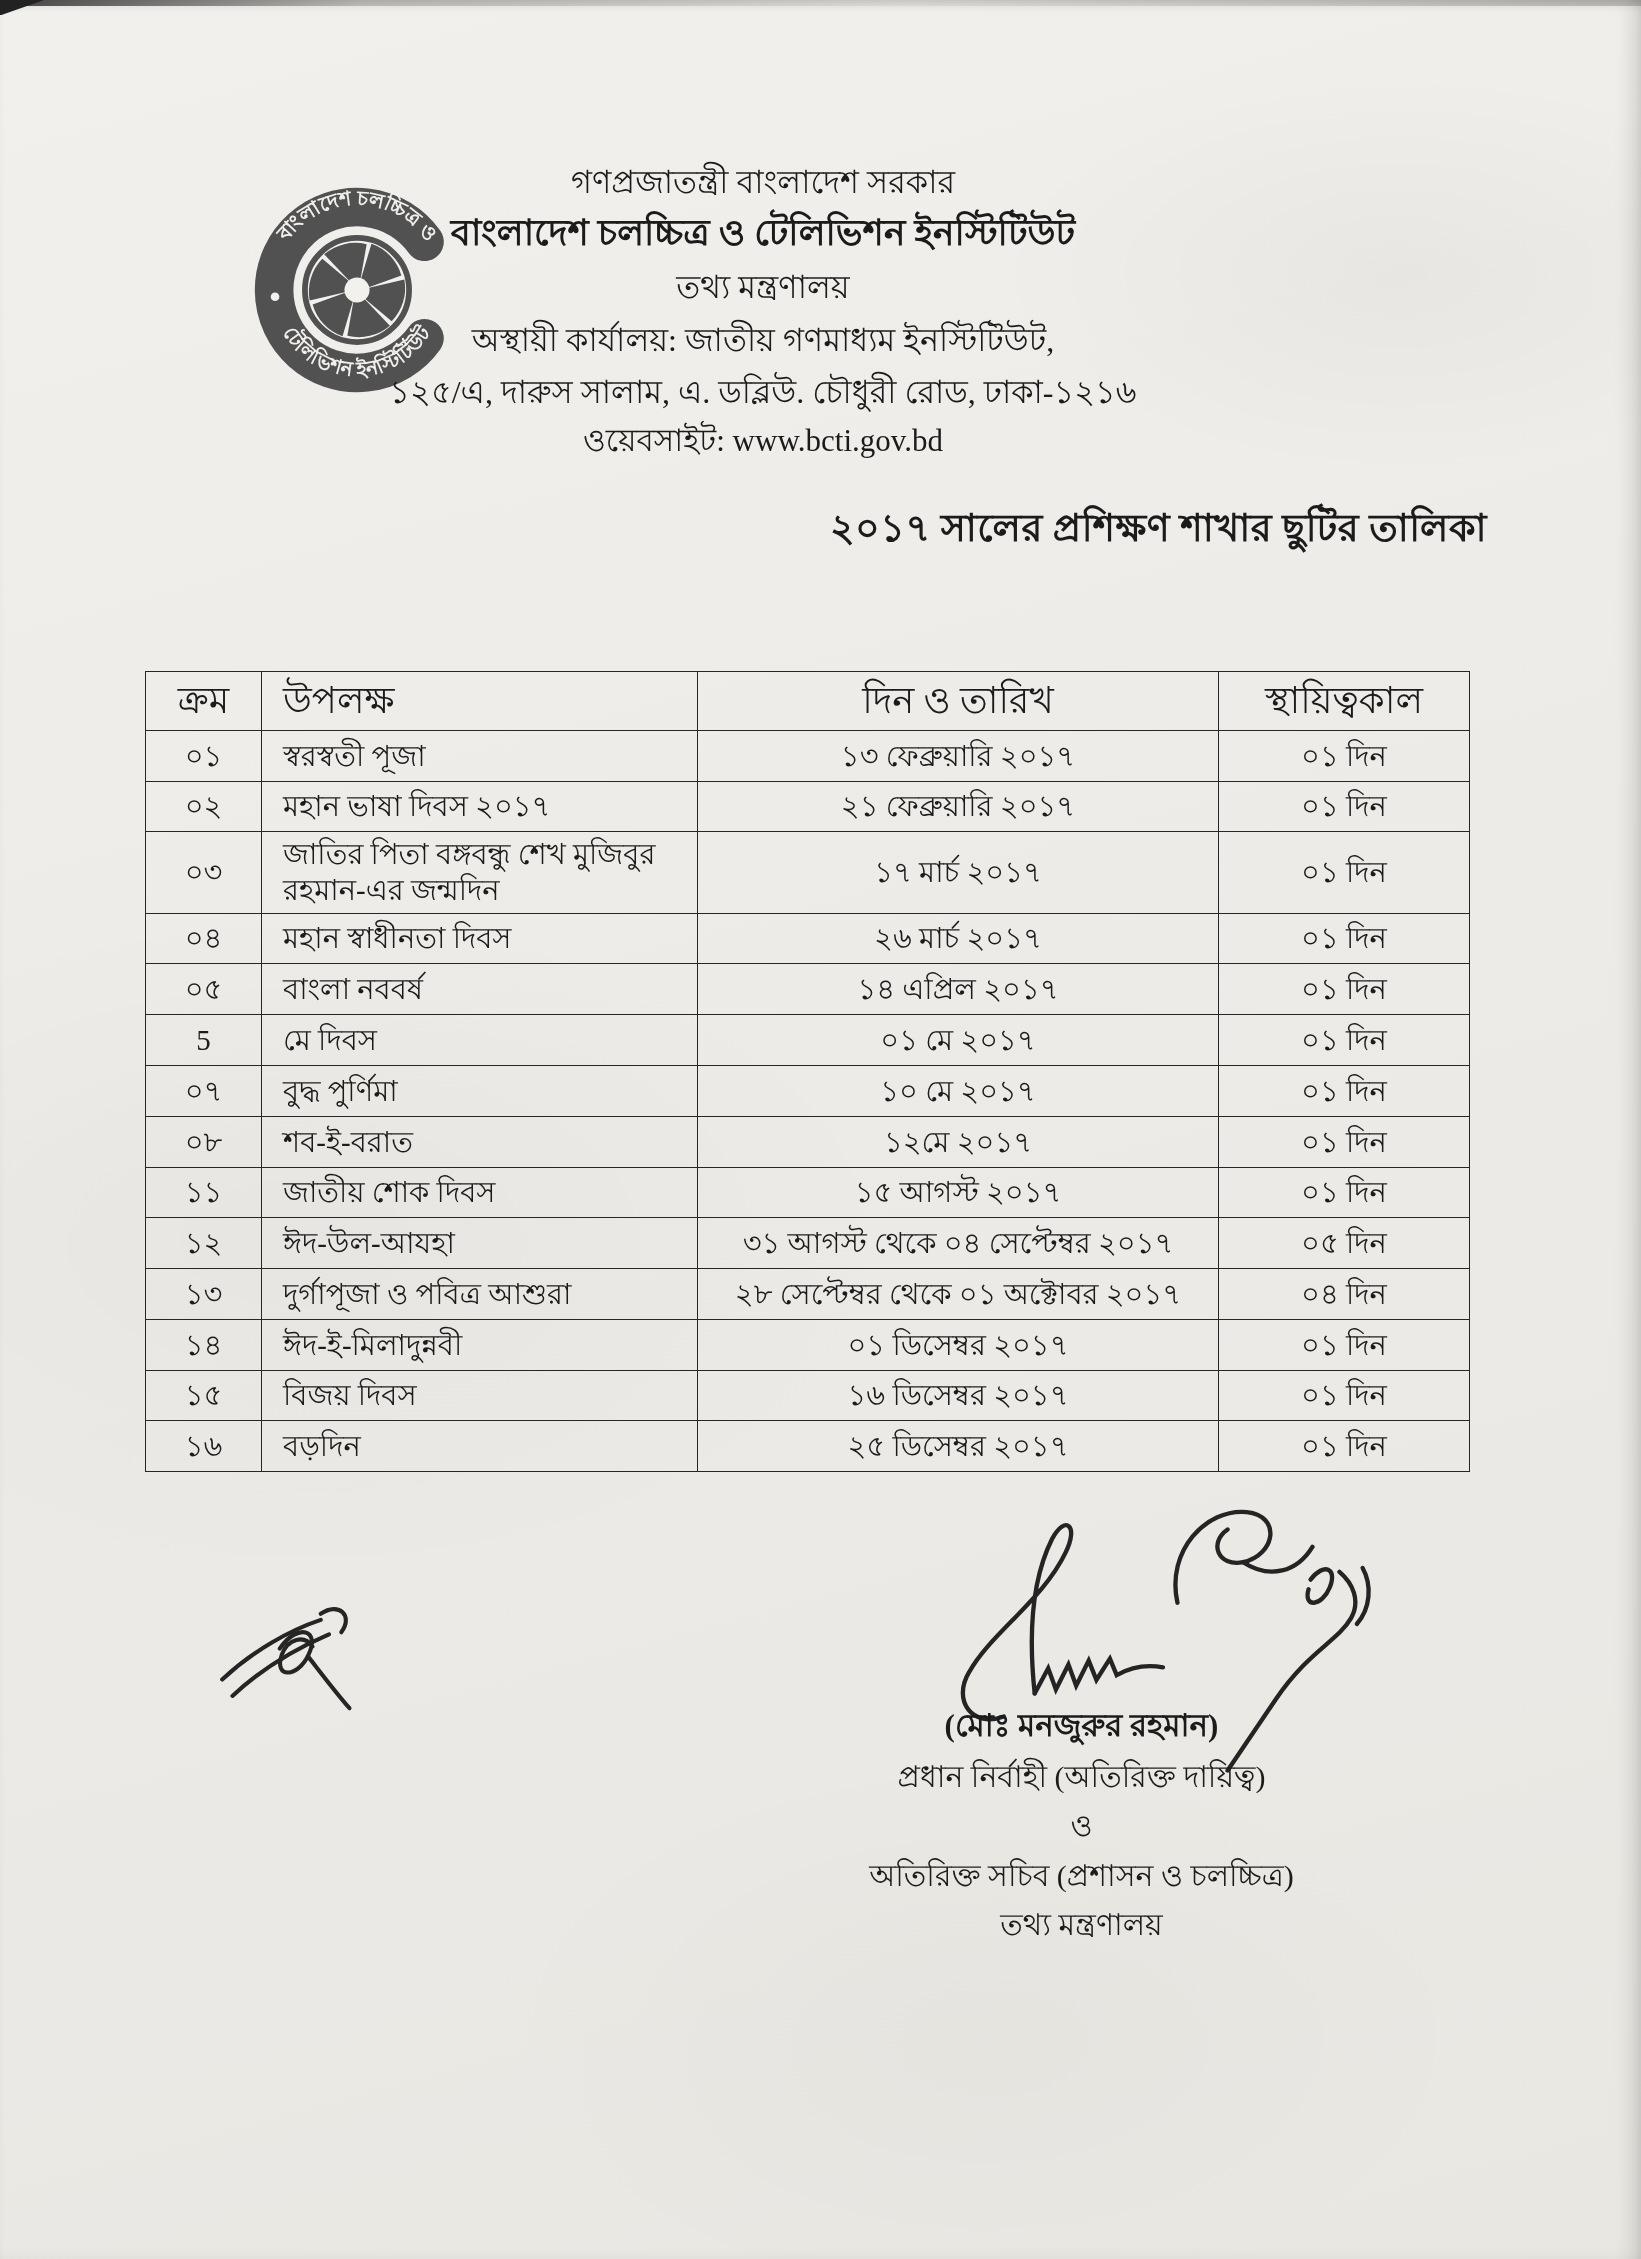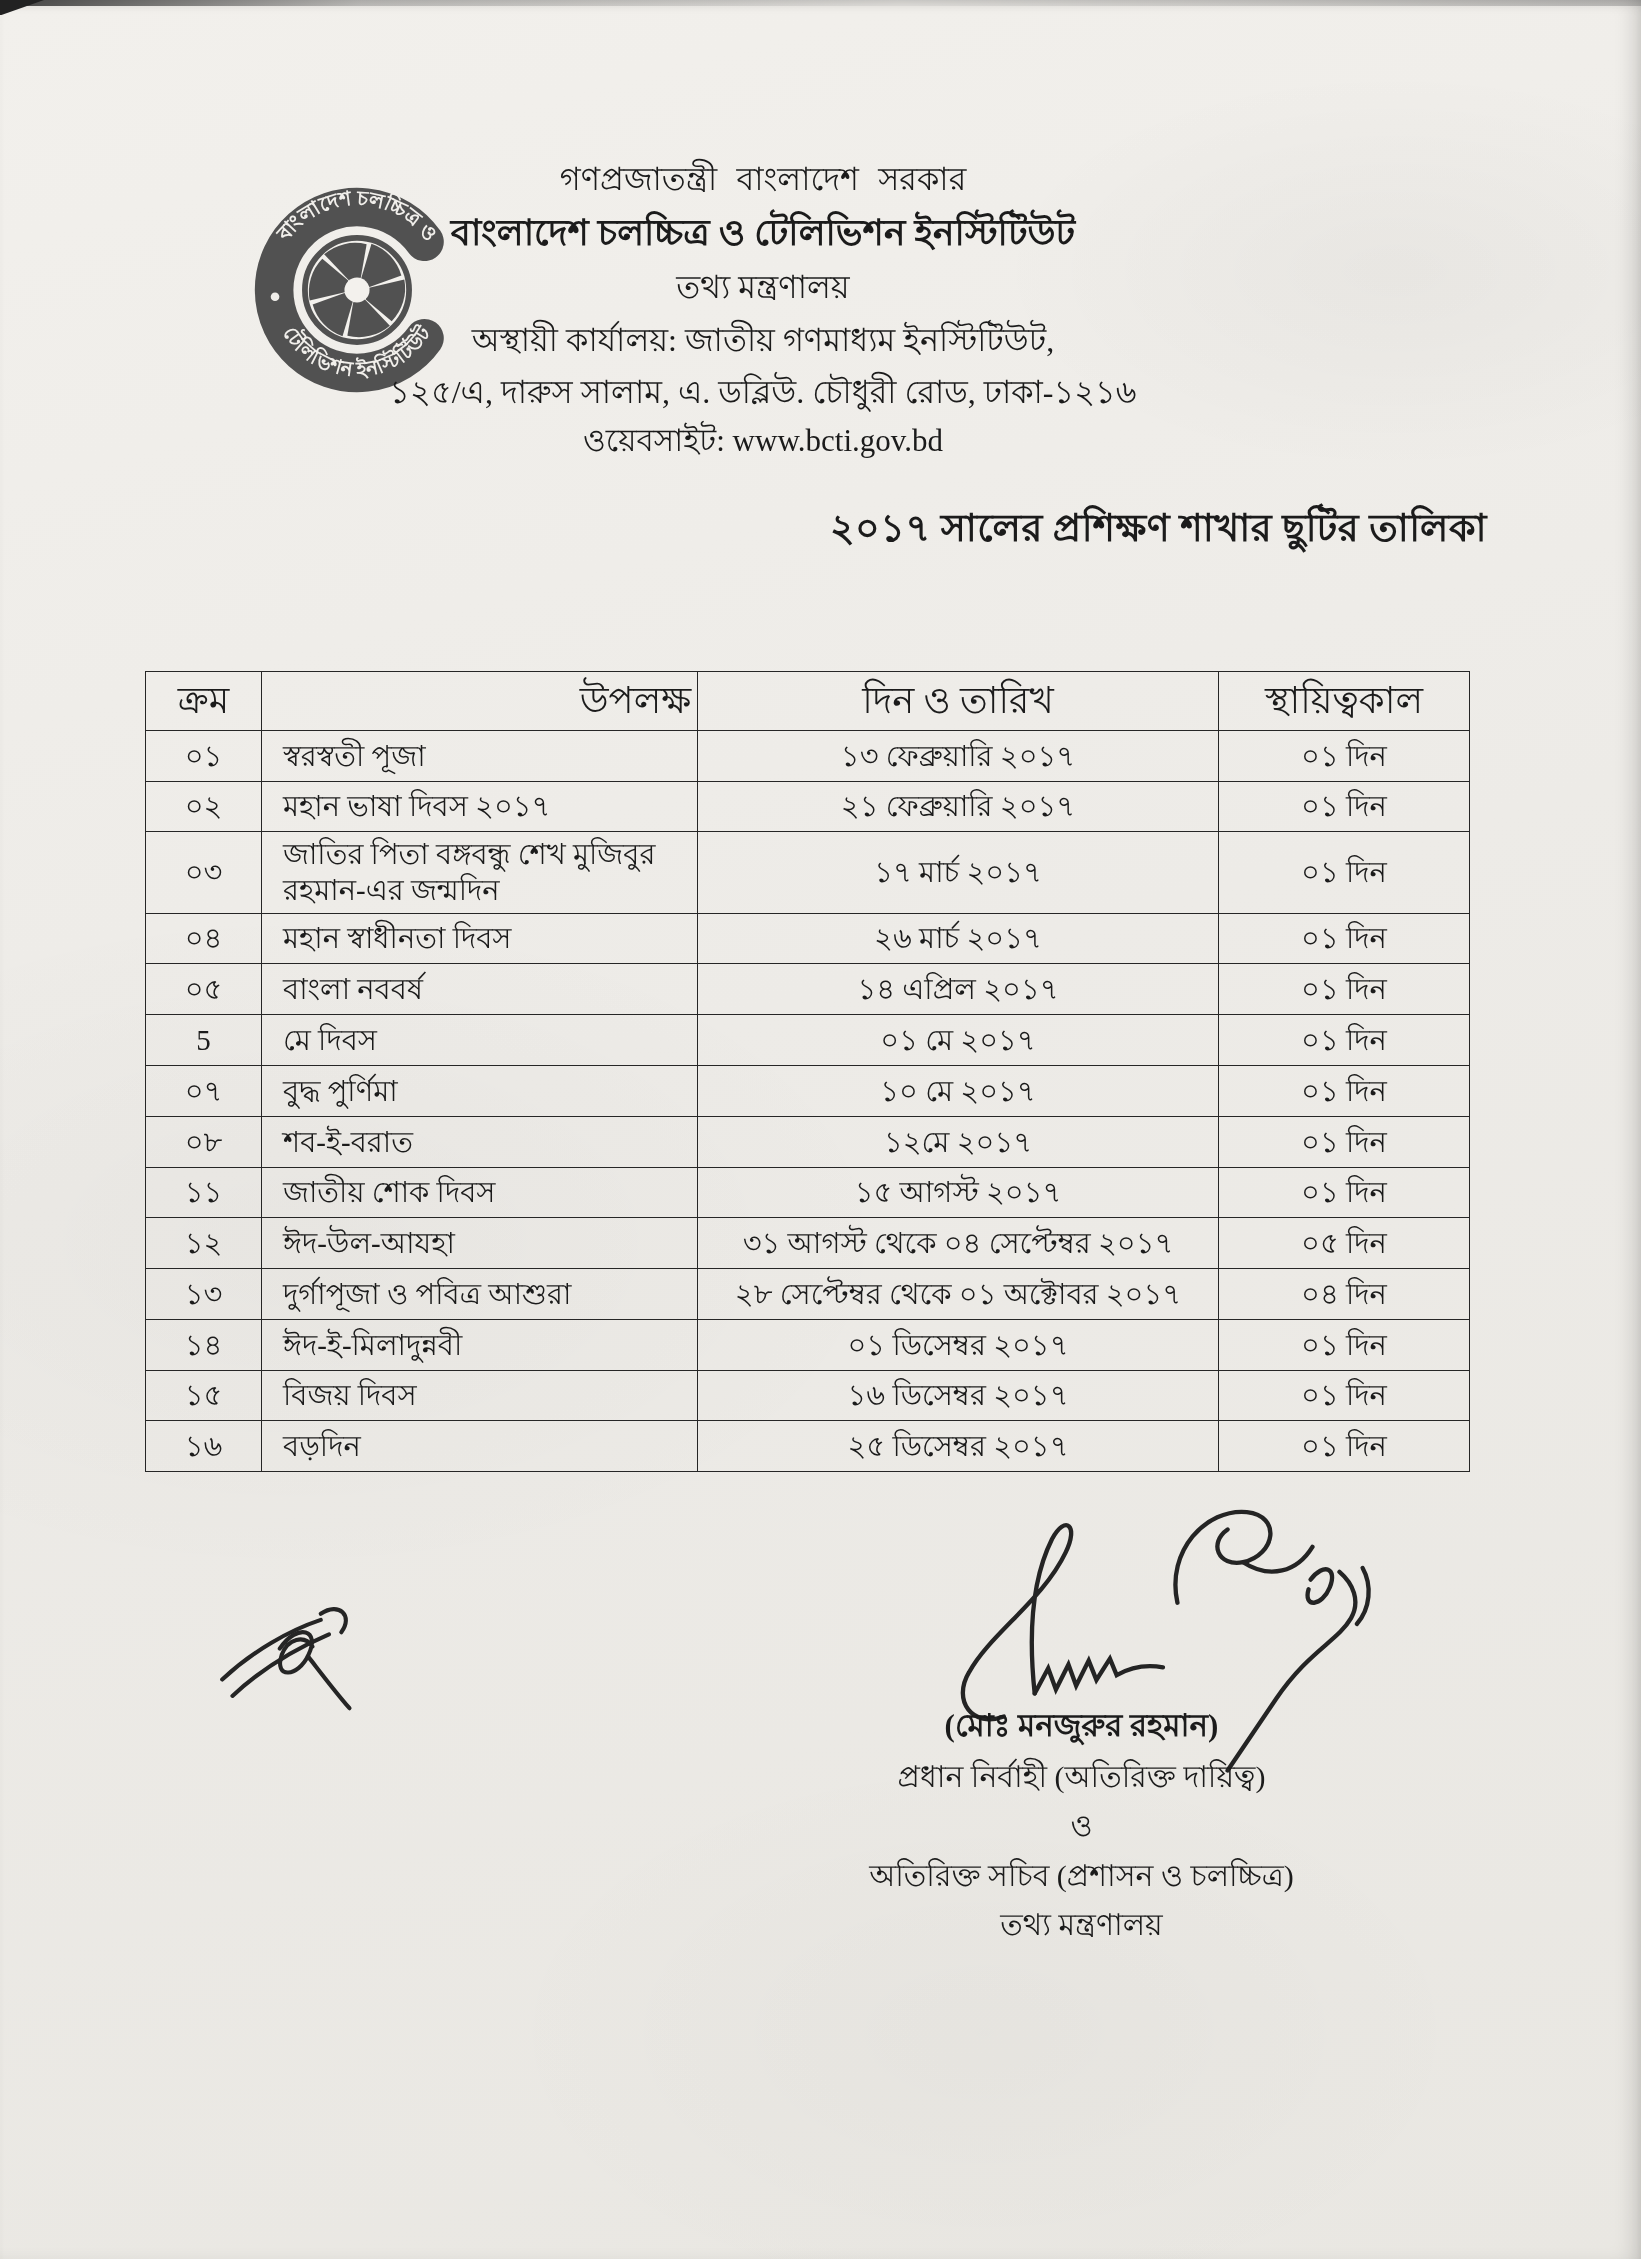--- a/index.html
+++ b/index.html
@@ -17,21 +17,21 @@
       linear-gradient(165deg,#f2f0ec 0%,#edebe7 45%,#e9e7e2 100%);
     box-shadow: inset -15.4px 0 25px -13.5px rgba(0,0,0,0.22), inset 0 9.7px 15.4px -11.6px rgba(0,0,0,0.30);
   }
   .scan-topedge{position:absolute;top:0;left:0;width:100%;height:5.8px;
     background:linear-gradient(90deg,rgba(30,30,30,.8),rgba(90,90,90,.3) 22%,rgba(140,140,140,.10) 55%,rgba(70,70,70,.28));}
   .scan-corner{position:absolute;top:0;left:0;width:44px;height:15.4px;background:#222;
     clip-path:polygon(0 0,100% 0,0 100%);}
   
   .logo{position:absolute;left:249px;top:182px;width:216px;height:216px;}
   .header-block{position:absolute;left:39px;top:164px;width:1448px;text-align:center;line-height:1.15;}
-  .h-gov{font-size:32px;margin-bottom:12.6px;font-family:Liberation Mono, monospace;}
+  .h-gov{font-size:32px;margin-bottom:12.6px;}
   .h-inst{font-size:36px;font-weight:bold;margin-bottom:14.5px;}
   .h-min{font-size:32px;margin-bottom:16.4px;}
   .h-off{font-size:32px;margin-bottom:14.5px;}
   .h-addr{font-size:32px;margin-bottom:12.6px;}
   .h-web{font-size:31px;}
   .doc-title{position:absolute;left:39px;top:498px;width:1448px;text-align:right;
     font-size:38px;font-weight:bold;letter-spacing:0.5px;}
   
   .holiday-table{position:absolute;left:145px;top:671px;width:1325px;
     border-collapse:collapse;table-layout:fixed;background:transparent;}
@@ -102,21 +102,21 @@
   <table class="holiday-table">
     <colgroup>
       <col style="width:116px">
         <col style="width:436px">
         <col style="width:521px">
         <col style="width:251px">
     </colgroup>
     <thead>
       <tr>
         <th class="col-serial">ক্রম</th>
-        <th class="col-occasion" style="text-align:right;padding-left:5.8px">উপলক্ষ</th>
+        <th class="col-occasion" style="text-align:left;padding-left:5.8px">উপলক্ষ</th>
         <th class="col-date">দিন ও তারিখ</th>
         <th class="col-duration">স্থায়িত্বকাল</th>
       </tr>
     </thead>
     <tbody>
         <tr>
           <td class="col-serial">০১</td>
           <td class="col-occasion">স্বরস্বতী পূজা</td>
           <td class="col-date">১৩ ফেব্রুয়ারি ২০১৭</td>
           <td class="col-duration">০১ দিন</td>

